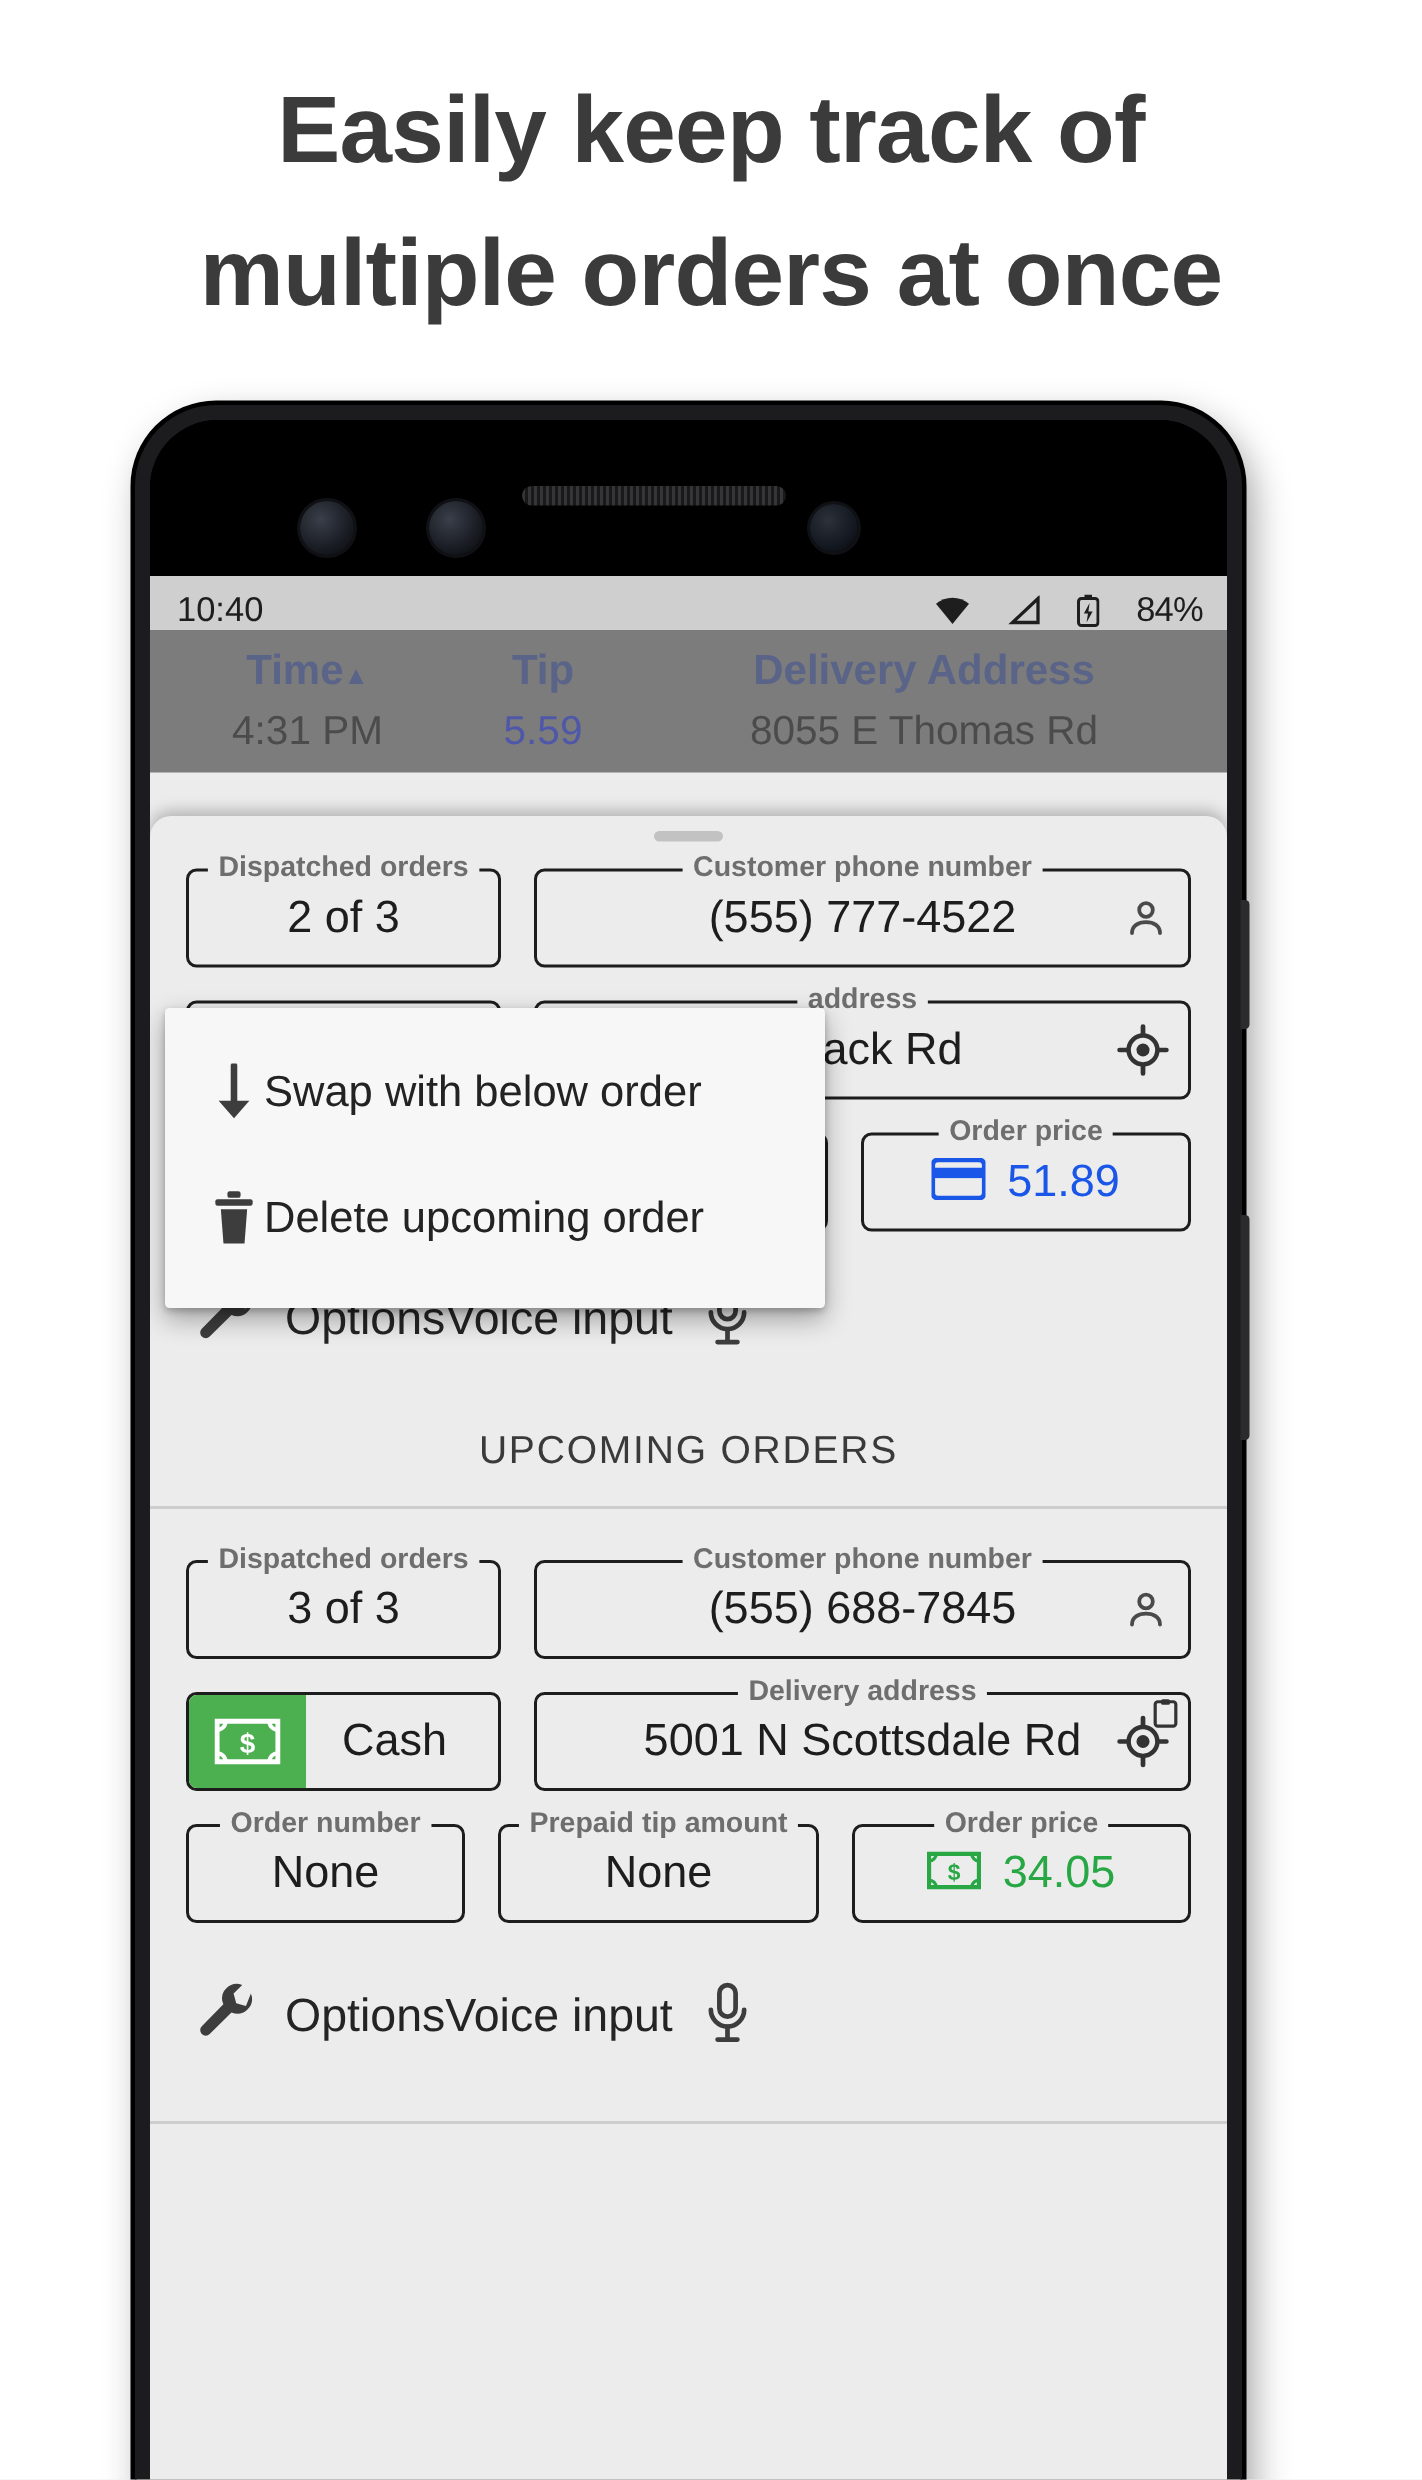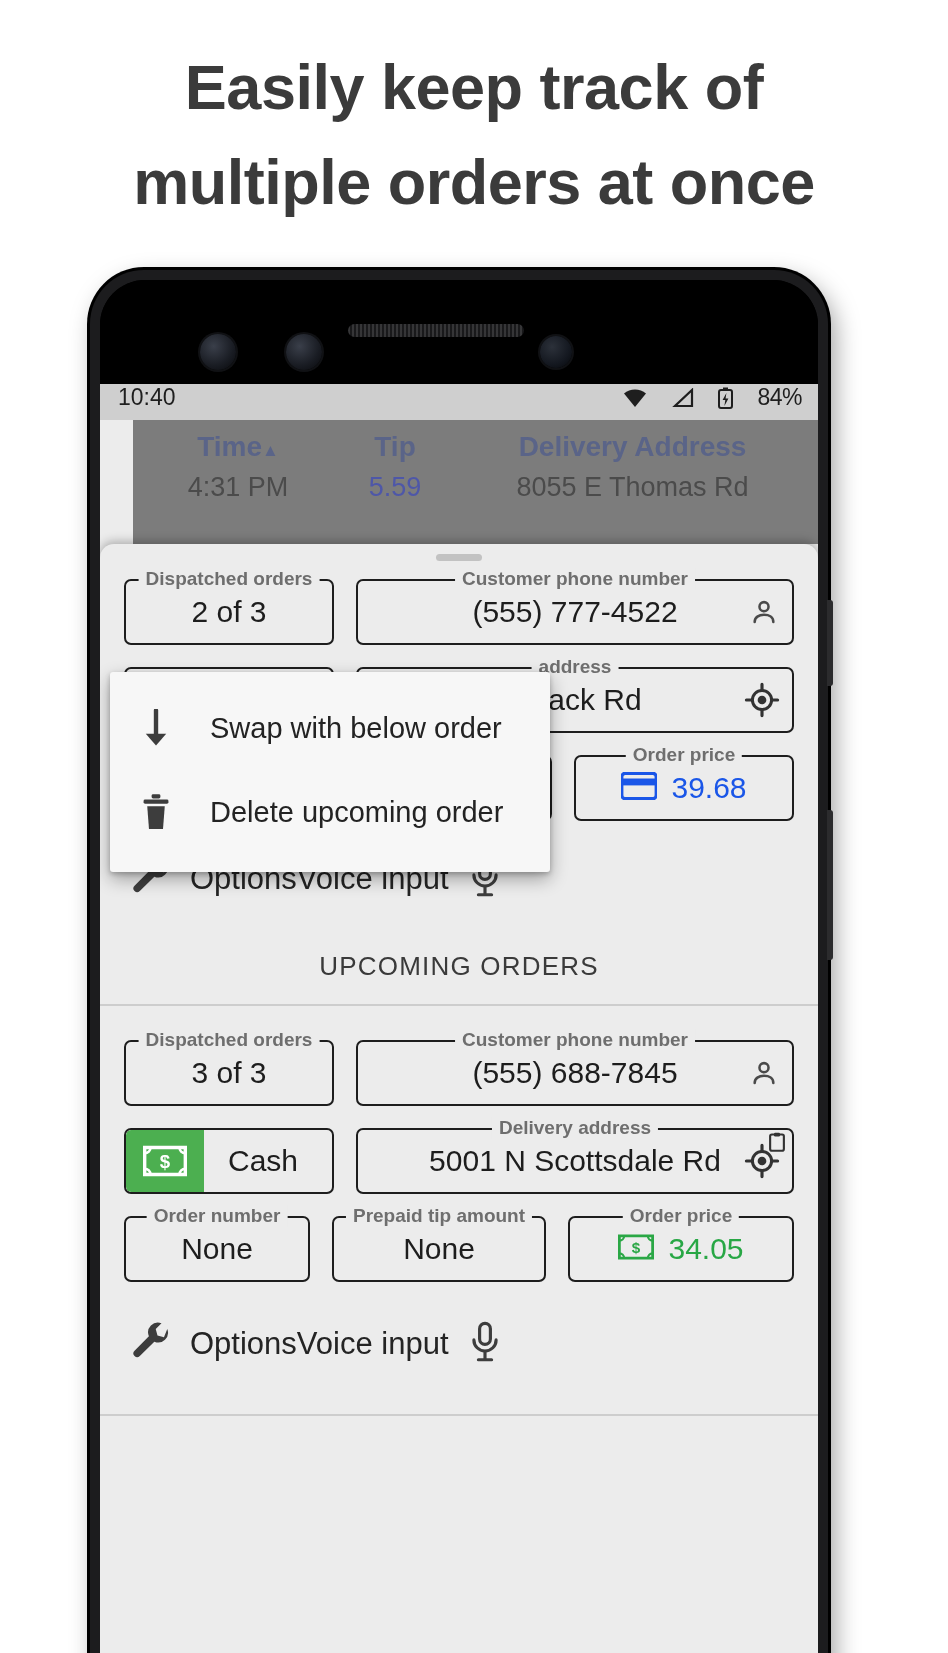--- a/index.html
+++ b/index.html
@@ -87,40 +87,39 @@
     height: 1306px;
     background: #ececec;
     overflow: hidden;
   }
 
   
   .statusbar {
     height: 36px;
     background: #cfcfcf;
     display: flex;
-    align-items: flex-start;
+    align-items: flex-end;
     justify-content: space-between;
     padding: 0 16px 0 18px;
     color: #1e1e1e;
     font-size: 23px;
   }
   .status-right {
     display: flex;
     align-items: center;
     gap: 24px;
   }
   .status-right svg { display: block; }
   .battery-pct { font-size: 23px; letter-spacing: -0.5px; }
 
   
   .table-behind {
     background: #7c7c7c;
     padding: 6px 0 0 0;
-    height: 124px;
-    margin-left: 33px;
+    height: 95px;
   }
   .trow {
     display: flex;
     align-items: center;
     padding: 0 14px;
     height: 38px;
   }
   .trow .c-time { width: 182px; text-align: center; }
   .trow .c-tip  { width: 132px; text-align: center; }
   .trow .c-addr { flex: 1; text-align: center; }
@@ -258,21 +257,20 @@
     border-radius: 3px;
     box-shadow: 0 7px 18px rgba(0,0,0,.33), 0 2px 5px rgba(0,0,0,.22);
     padding: 14px 0 18px;
     z-index: 30;
   }
   .popup-item {
     display: flex;
     align-items: center;
     height: 84px;
     padding: 0 26px;
-    gap: 34px;
     text-align: center;
   }
   .popup-item .ptxt {
     font-size: 29px;
     color: #232323;
   }
   .popup-icon {
     width: 40px;
     display: flex;
     justify-content: center;
@@ -402,21 +400,21 @@
             <div class="col-wide">
               <div class="field">
                 <span class="lbl">Order price</span>
                 <span style="display:flex;align-items:center;gap:14px;">
                   <span>
                     <svg width="36" height="28" viewBox="0 0 24 18">
                       <rect x="0.5" y="0.5" width="23" height="17" rx="2.4" fill="none" stroke="#1a56e8" stroke-width="2.2"></rect>
                       <rect x="0.5" y="4" width="23" height="4.6" fill="#1a56e8"></rect>
                     </svg>
                   </span>
-                  <span class="val blue">39.68</span>
+                  <span class="val blue">51.89</span>
                 </span>
               </div>
             </div>
           </div>
 
           <div class="optbar" style="margin-top:12px;">
             <span class="left">
               <span>
                 <svg width="42" height="42" viewBox="0 0 24 24">
                     <path d="M21.3 4.6a5.6 5.6 0 0 1-7.4 7.2L5.6 20a2.1 2.1 0 1 1-3-3l8.2-8.3A5.6 5.6 0 0 1 18 1.3l-3.3 3.3 1 3.7 3.7 1z" fill="#3d3d3d"></path>

